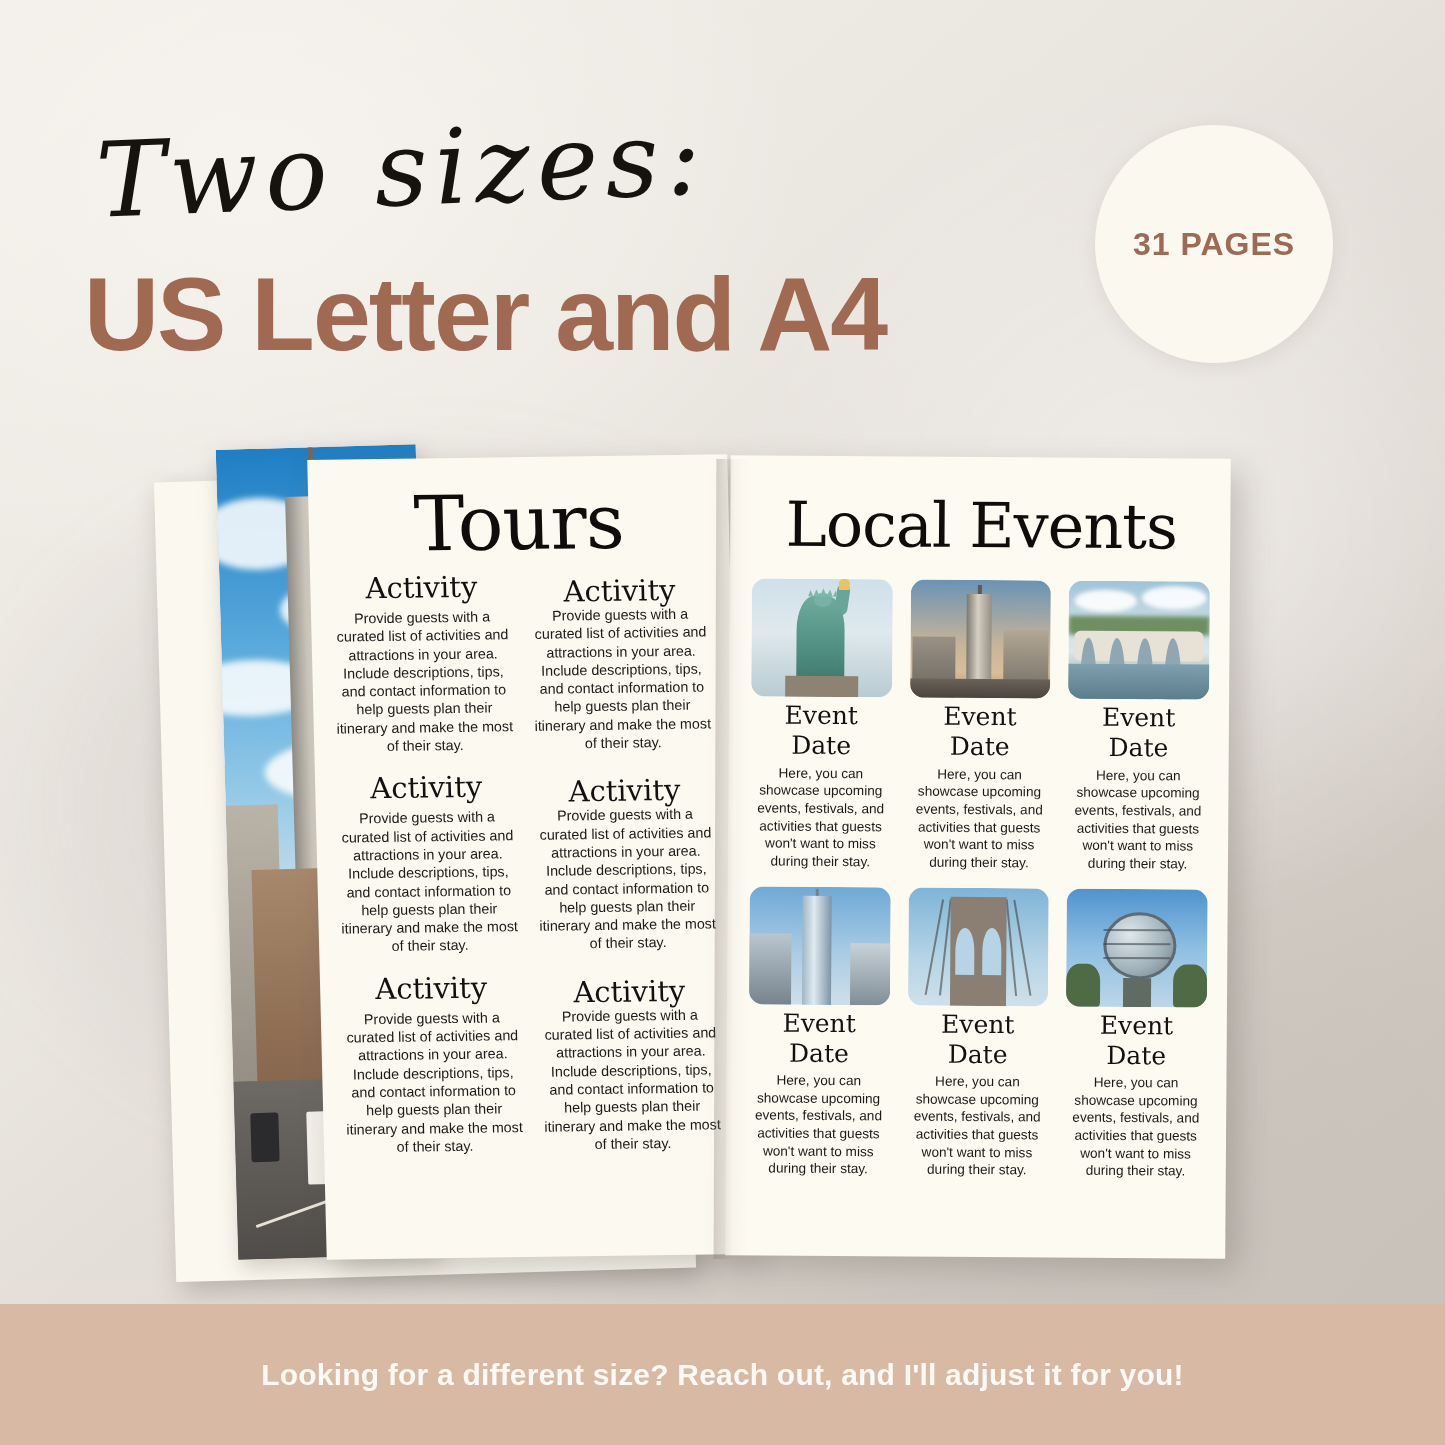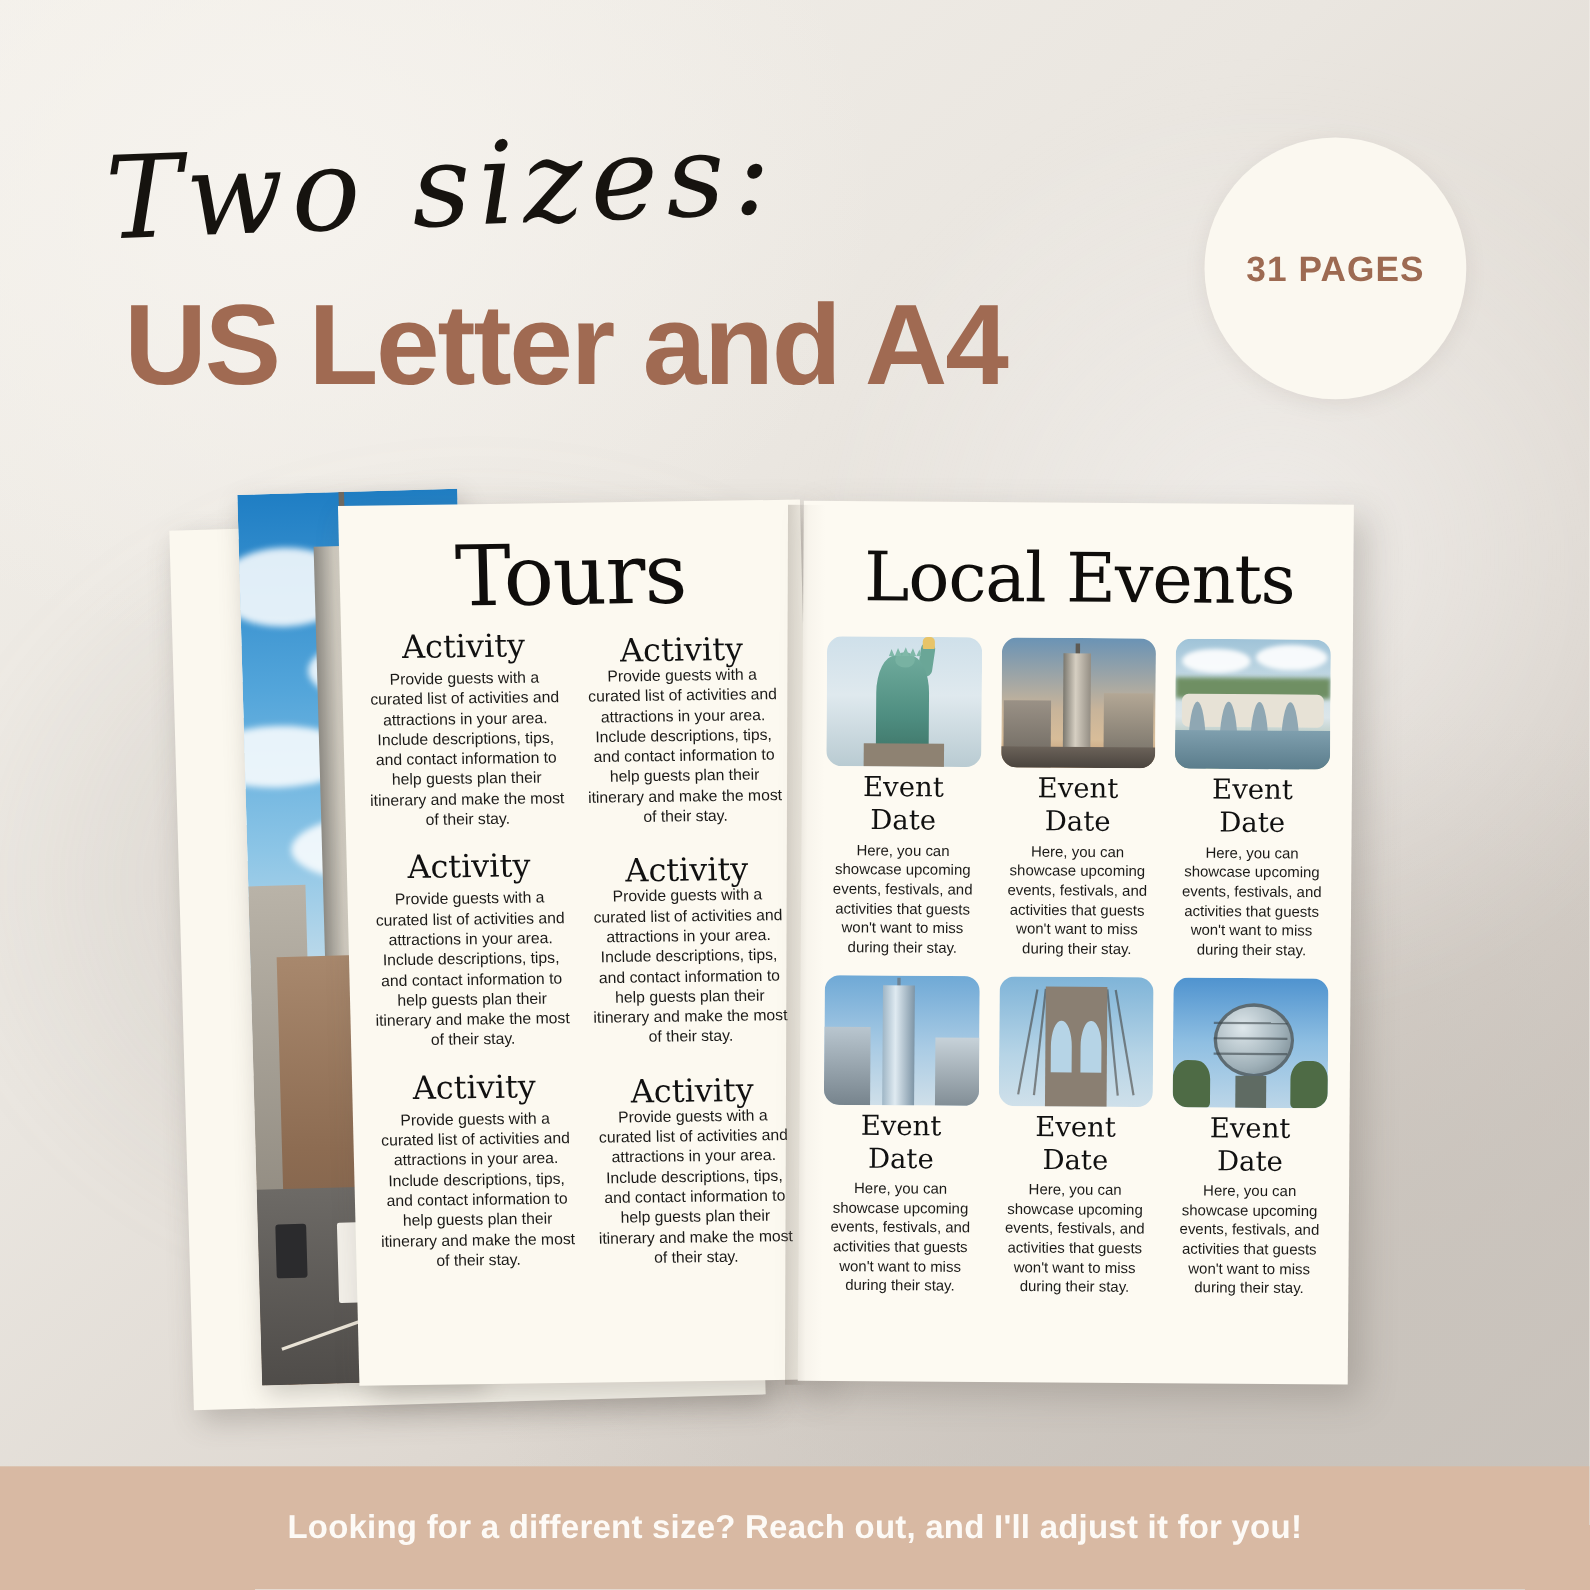--- a/index.html
+++ b/index.html
@@ -60,21 +60,20 @@
   .headline-main {
     position: absolute;
     left: 84px;
     top: 255px;
     font-family: "Liberation Sans", sans-serif;
     font-weight: 700;
     font-size: 104px;
     letter-spacing: -2px;
     color: #a06a52;
     white-space: nowrap;
-    margin-left: 29px;
   }
 
   .pages-badge {
     position: absolute;
     right: 112px;
     top: 125px;
     width: 238px;
     height: 238px;
     border-radius: 50%;
     background: #fbf8f0;
@@ -306,21 +305,21 @@
   .gl-lat { position:absolute; left:26%; width:48%; height:2px; background: rgba(60,70,75,0.6); }
   .gl-base { position:absolute; left:40%; bottom:0; width:20%; height:24%; background:#5f6b63; }
   .gl-tree { position:absolute; bottom:0; width:24%; height:36%; background:#4e6b45; border-radius:40% 40% 10% 10%; }
 
   
   .footer {
     position: absolute;
     left: 0;
     bottom: 0;
     width: 100%;
-    height: 112px;
+    height: 141px;
     background: #d8b9a3;
     display: flex;
     align-items: center;
     justify-content: center;
   }
   .footer span {
     font-weight: 700;
     font-size: 30px;
     color: #fdfaf6;
     letter-spacing: 0.2px;

